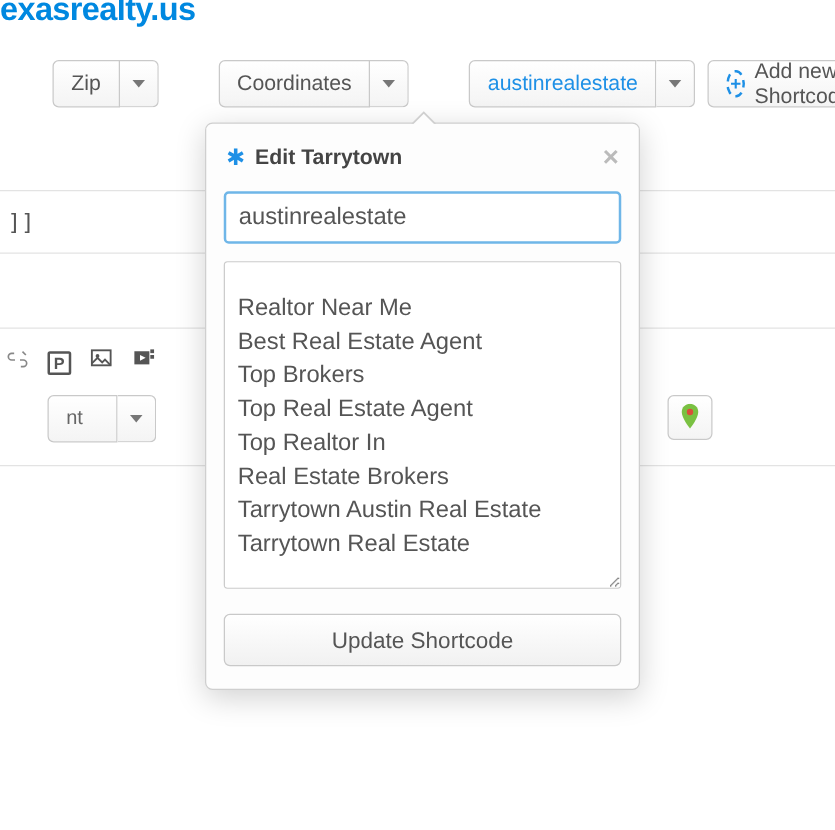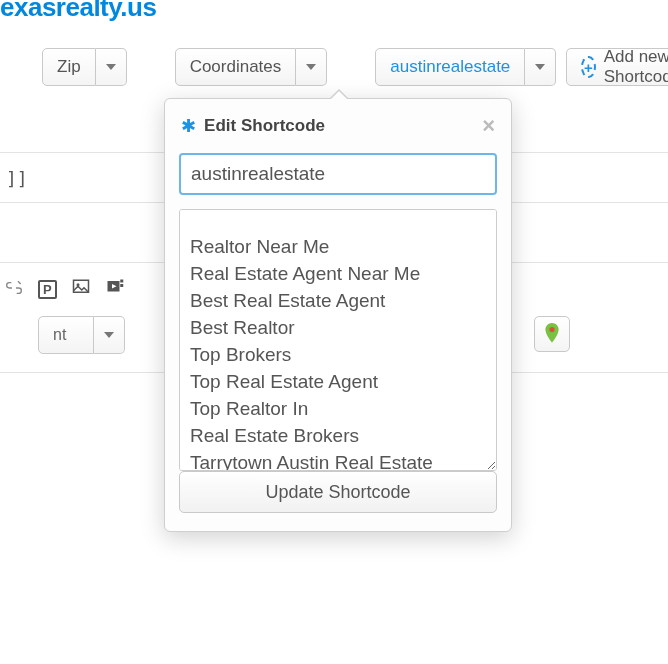--- a/index.html
+++ b/index.html
@@ -223,20 +223,21 @@
   .list-box::-webkit-scrollbar { width: 14px; }
   .list-box::-webkit-scrollbar-track { background: #f5f5f5; }
   .list-box::-webkit-scrollbar-thumb { background: #c4c4c4; border-radius: 8px; border: 3px solid #f5f5f5; }
   .list-item {
     font-size: 19px;
     color: #555;
     line-height: 1.42;
     cursor: pointer;
   }
   .update-btn {
+    margin-top: 20px;
     width: 100%;
     height: 42px;
     border: 1px solid #c9c9c9;
     background: linear-gradient(#ffffff, #f1f1f1);
     border-radius: 5px;
     color: #555;
     font-size: 18px;
     cursor: pointer;
   }
 </style>
@@ -323,31 +324,29 @@
       <circle cx="12" cy="9" r="3.5" fill="#d94f3a"></circle>
     </svg>
 </div>
 
 <div class="line4"></div>
 
 <div class="modal">
   <div class="modal-head">
     <div class="modal-title-grp">
       <span class="star">✱</span>
-      <span class="modal-title">Edit Shortcode</span>
+      <span class="modal-title">Edit Tarrytown</span>
     </div>
     <span class="close-x">×</span>
   </div>
   <div class="modal-body">
     <input class="name-input" type="text" value="austinrealestate" style="">
     <div class="list-box">
       <div class="list-item">Realtor Near Me</div>
-      <div class="list-item">Real Estate Agent Near Me</div>
       <div class="list-item">Best Real Estate Agent</div>
-      <div class="list-item">Best Realtor</div>
       <div class="list-item">Top Brokers</div>
       <div class="list-item">Top Real Estate Agent</div>
       <div class="list-item">Top Realtor In</div>
       <div class="list-item">Real Estate Brokers</div>
       <div class="list-item">Tarrytown Austin Real Estate</div>
       <div class="list-item">Tarrytown Real Estate</div>
     </div>
     <button class="update-btn">Update Shortcode</button>
   </div>
 </div>

